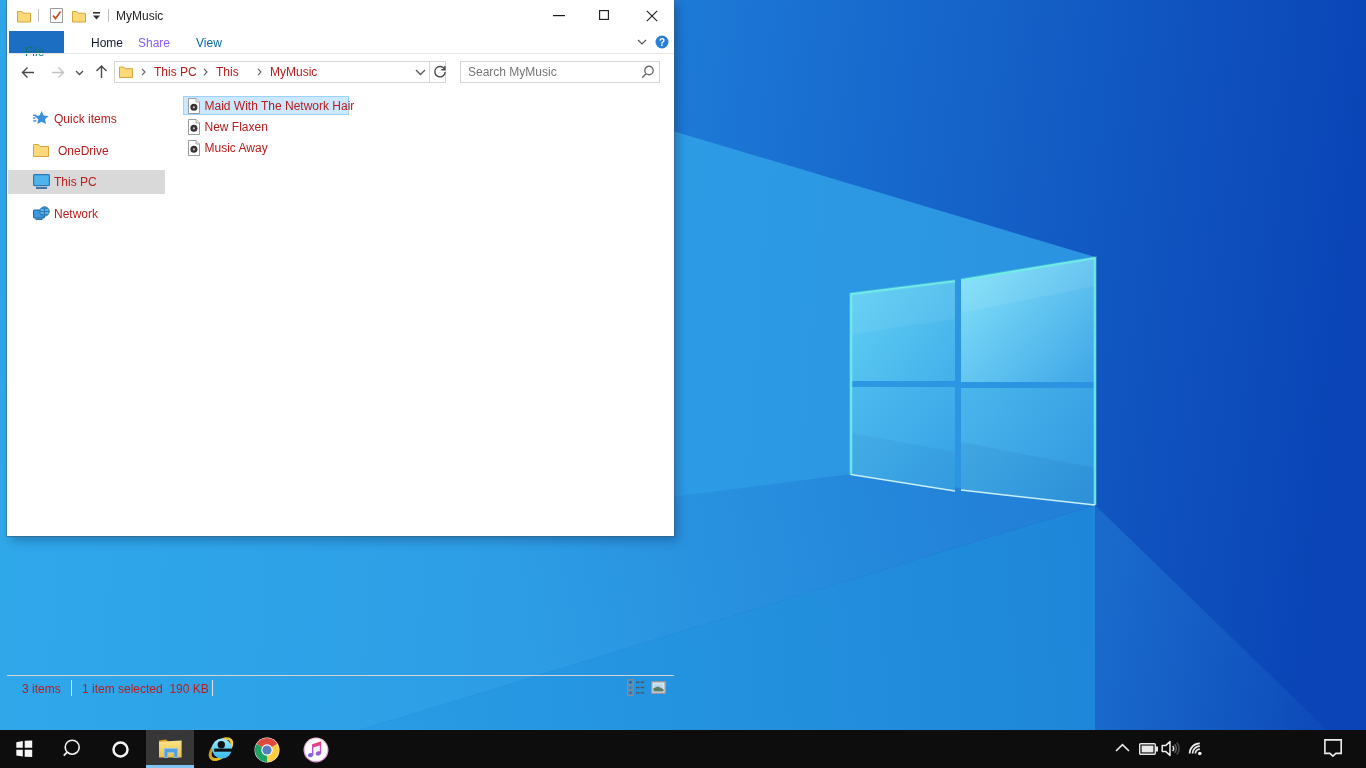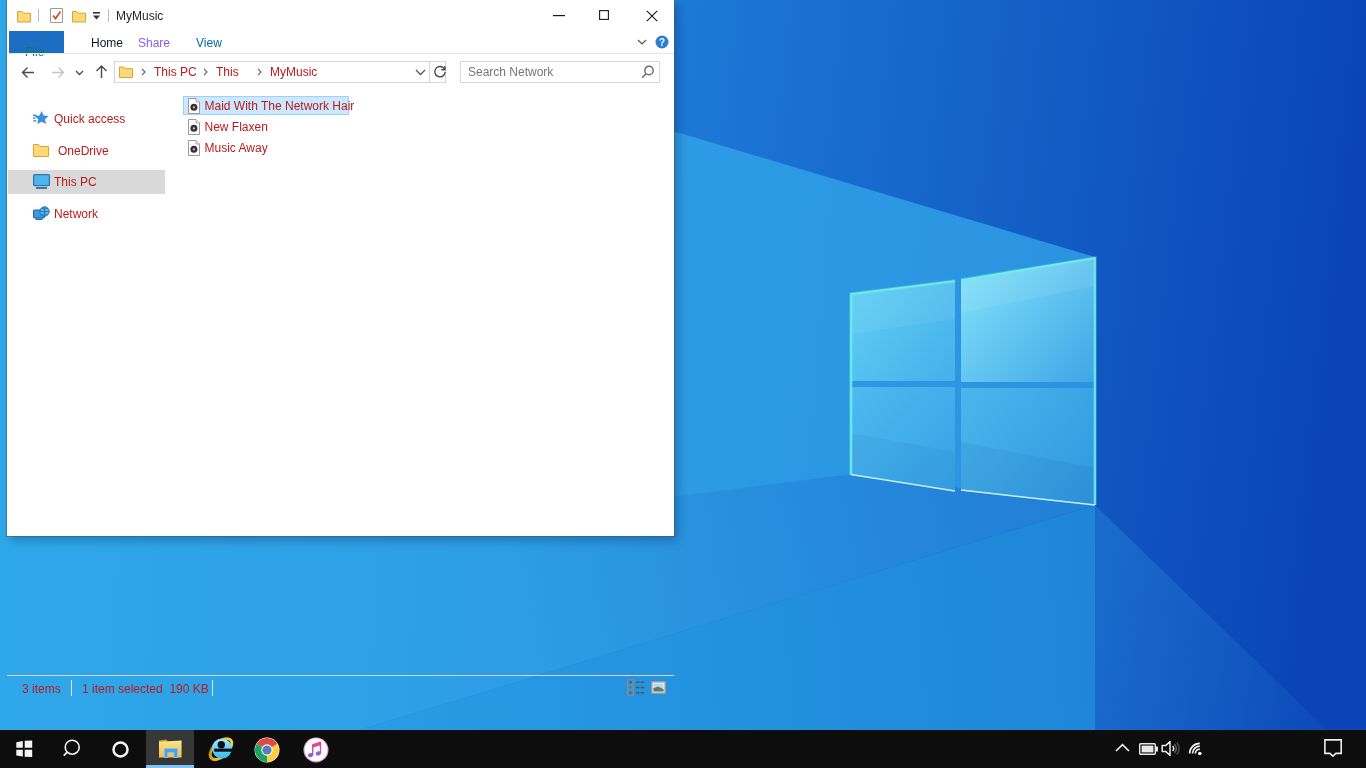--- a/index.html
+++ b/index.html
@@ -142,33 +142,33 @@
   <svg class="abs" style="left:408px;top:69px" width="11" height="7" viewBox="0 0 11 7">
       <path d="M1 1 L5.5 5.5 L10 1" stroke="#555" stroke-width="1.3" fill="none"></path>
     </svg>
   <div class="abs" style="left:422px;top:61.5px;width:1px;height:20px;background:#D6D6D6"></div>
   <svg class="abs" style="left:426px;top:64.5px" width="14" height="14" viewBox="0 0 14 14">
       <path d="M11.6 4.2 A5.2 5.2 0 1 0 12.2 7" stroke="#4A4A4A" stroke-width="1.4" fill="none"></path>
       <path d="M11.9 1 L11.9 4.7 L8.3 4.7" stroke="#4A4A4A" stroke-width="1.4" fill="none"></path>
     </svg>
 
   <div class="abs" style="left:453px;top:60.5px;width:200px;height:22px;border:1px solid #D6D6D6;background:#fff"></div>
-  <div class="t12" style="left:461px;top:65px;color:#767676">Search Network</div>
+  <div class="t12" style="left:461px;top:65px;color:#767676">Search MyMusic</div>
   <svg class="abs" style="left:634px;top:64.5px" width="14" height="14" viewBox="0 0 14 14">
       <circle cx="8" cy="5.5" r="4.2" stroke="#6B6B6B" stroke-width="1.4" fill="none"></circle>
       <path d="M5 8.8 L1.2 12.8" stroke="#6B6B6B" stroke-width="1.5"></path>
     </svg>
 
   <svg class="abs" style="left:26px;top:111px" width="16" height="15" viewBox="0 0 16 15">
       <path d="M8.6 0 L10.7 4.4 L15.6 5 L12 8.3 L13 13.1 L8.6 10.7 L4.3 13.1 L5.2 8.3 L1.6 5 L6.5 4.4 Z" fill="#3D8FD9"></path>
       <rect x="0" y="3.6" width="3.5" height="1.4" fill="#3D8FD9"></rect>
       <rect x="0" y="6.4" width="2.4" height="1.4" fill="#3D8FD9"></rect>
       <rect x="0.2" y="9.2" width="3.2" height="1.4" fill="#3D8FD9"></rect>
     </svg>
-  <div class="t12" style="left:47px;top:112px">Quick access</div>
+  <div class="t12" style="left:47px;top:112px">Quick items</div>
   <svg class="abs" style="left:26px;top:142px" width="16" height="15" viewBox="0 0 16 15">
       <path d="M.5 2.5 h5 l1.5 2 H15.5 V14.5 H.5 Z" fill="#FBD878" stroke="#D9A43C" stroke-width="1"></path>
     </svg>
   <div class="t12" style="left:51px;top:143.5px">OneDrive</div>
   <div class="abs" style="left:1px;top:169.5px;width:157px;height:24px;background:#D9D9D9"></div>
   <svg class="abs" style="left:26px;top:174px" width="17" height="16" viewBox="0 0 17 16">
       <rect x=".6" y=".6" width="15.8" height="11" rx="1" fill="#4FB3EC" stroke="#2878B8" stroke-width="1.2"></rect>
       <rect x="3" y="13.2" width="11" height="1.6" fill="#1D5E9E"></rect>
     </svg>
   <div class="t12" style="left:47px;top:175px">This PC</div>

